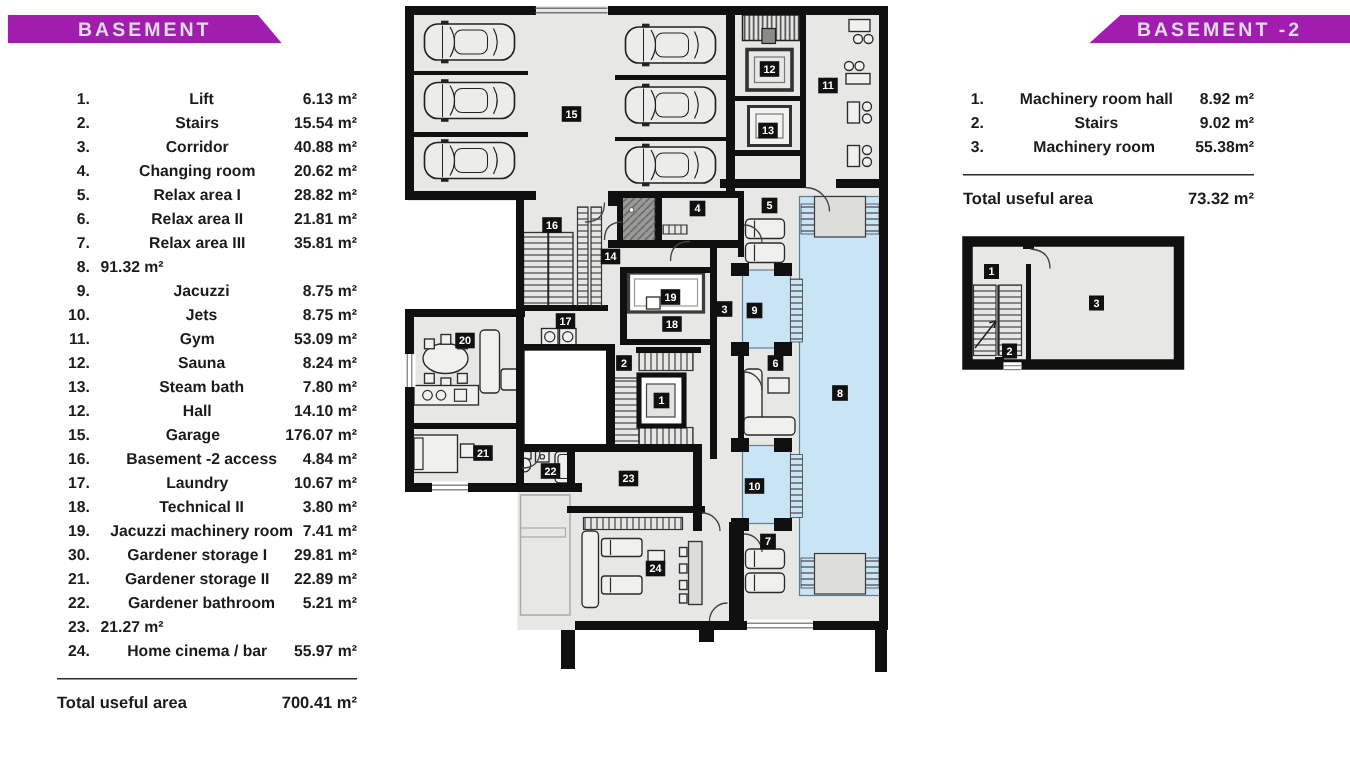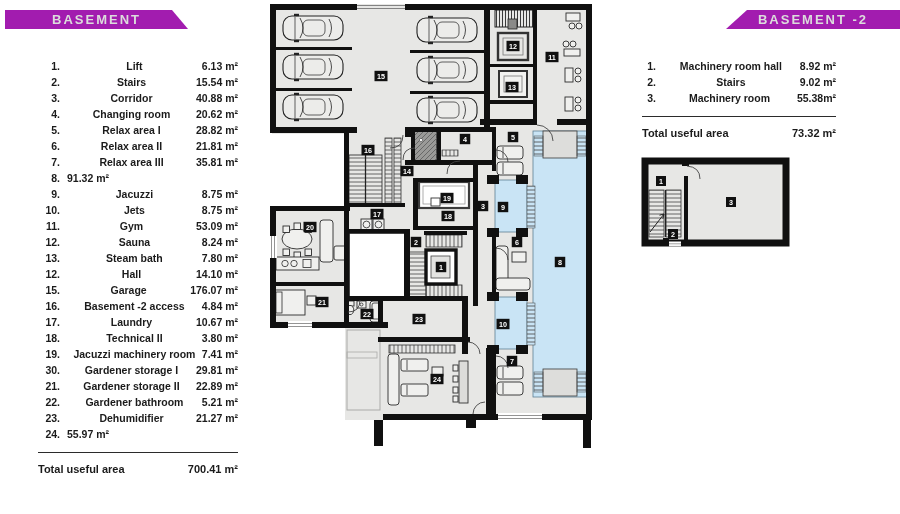--- a/index.html
+++ b/index.html
@@ -148,25 +148,25 @@
         <span class="nm">Gardener storage II</span>
         <span class="ar">22.89 m²</span>
       </div>
     <div class="row">
         <span class="num">22.</span>
         <span class="nm">Gardener bathroom</span>
         <span class="ar">5.21 m²</span>
       </div>
     <div class="row">
         <span class="num">23.</span>
-        <span class="nm">Dehumidifier</span>
         <span class="ar">21.27 m²</span>
       </div>
     <div class="row">
         <span class="num">24.</span>
+        <span class="nm">Home cinema / bar</span>
         <span class="ar">55.97 m²</span>
       </div>
     <div class="divider"></div>
     <div class="total">
       <span>Total useful area</span>
       <span>700.41 m²</span>
     </div>
   </div>
 
   <div class="sched" id="sched-b2">

